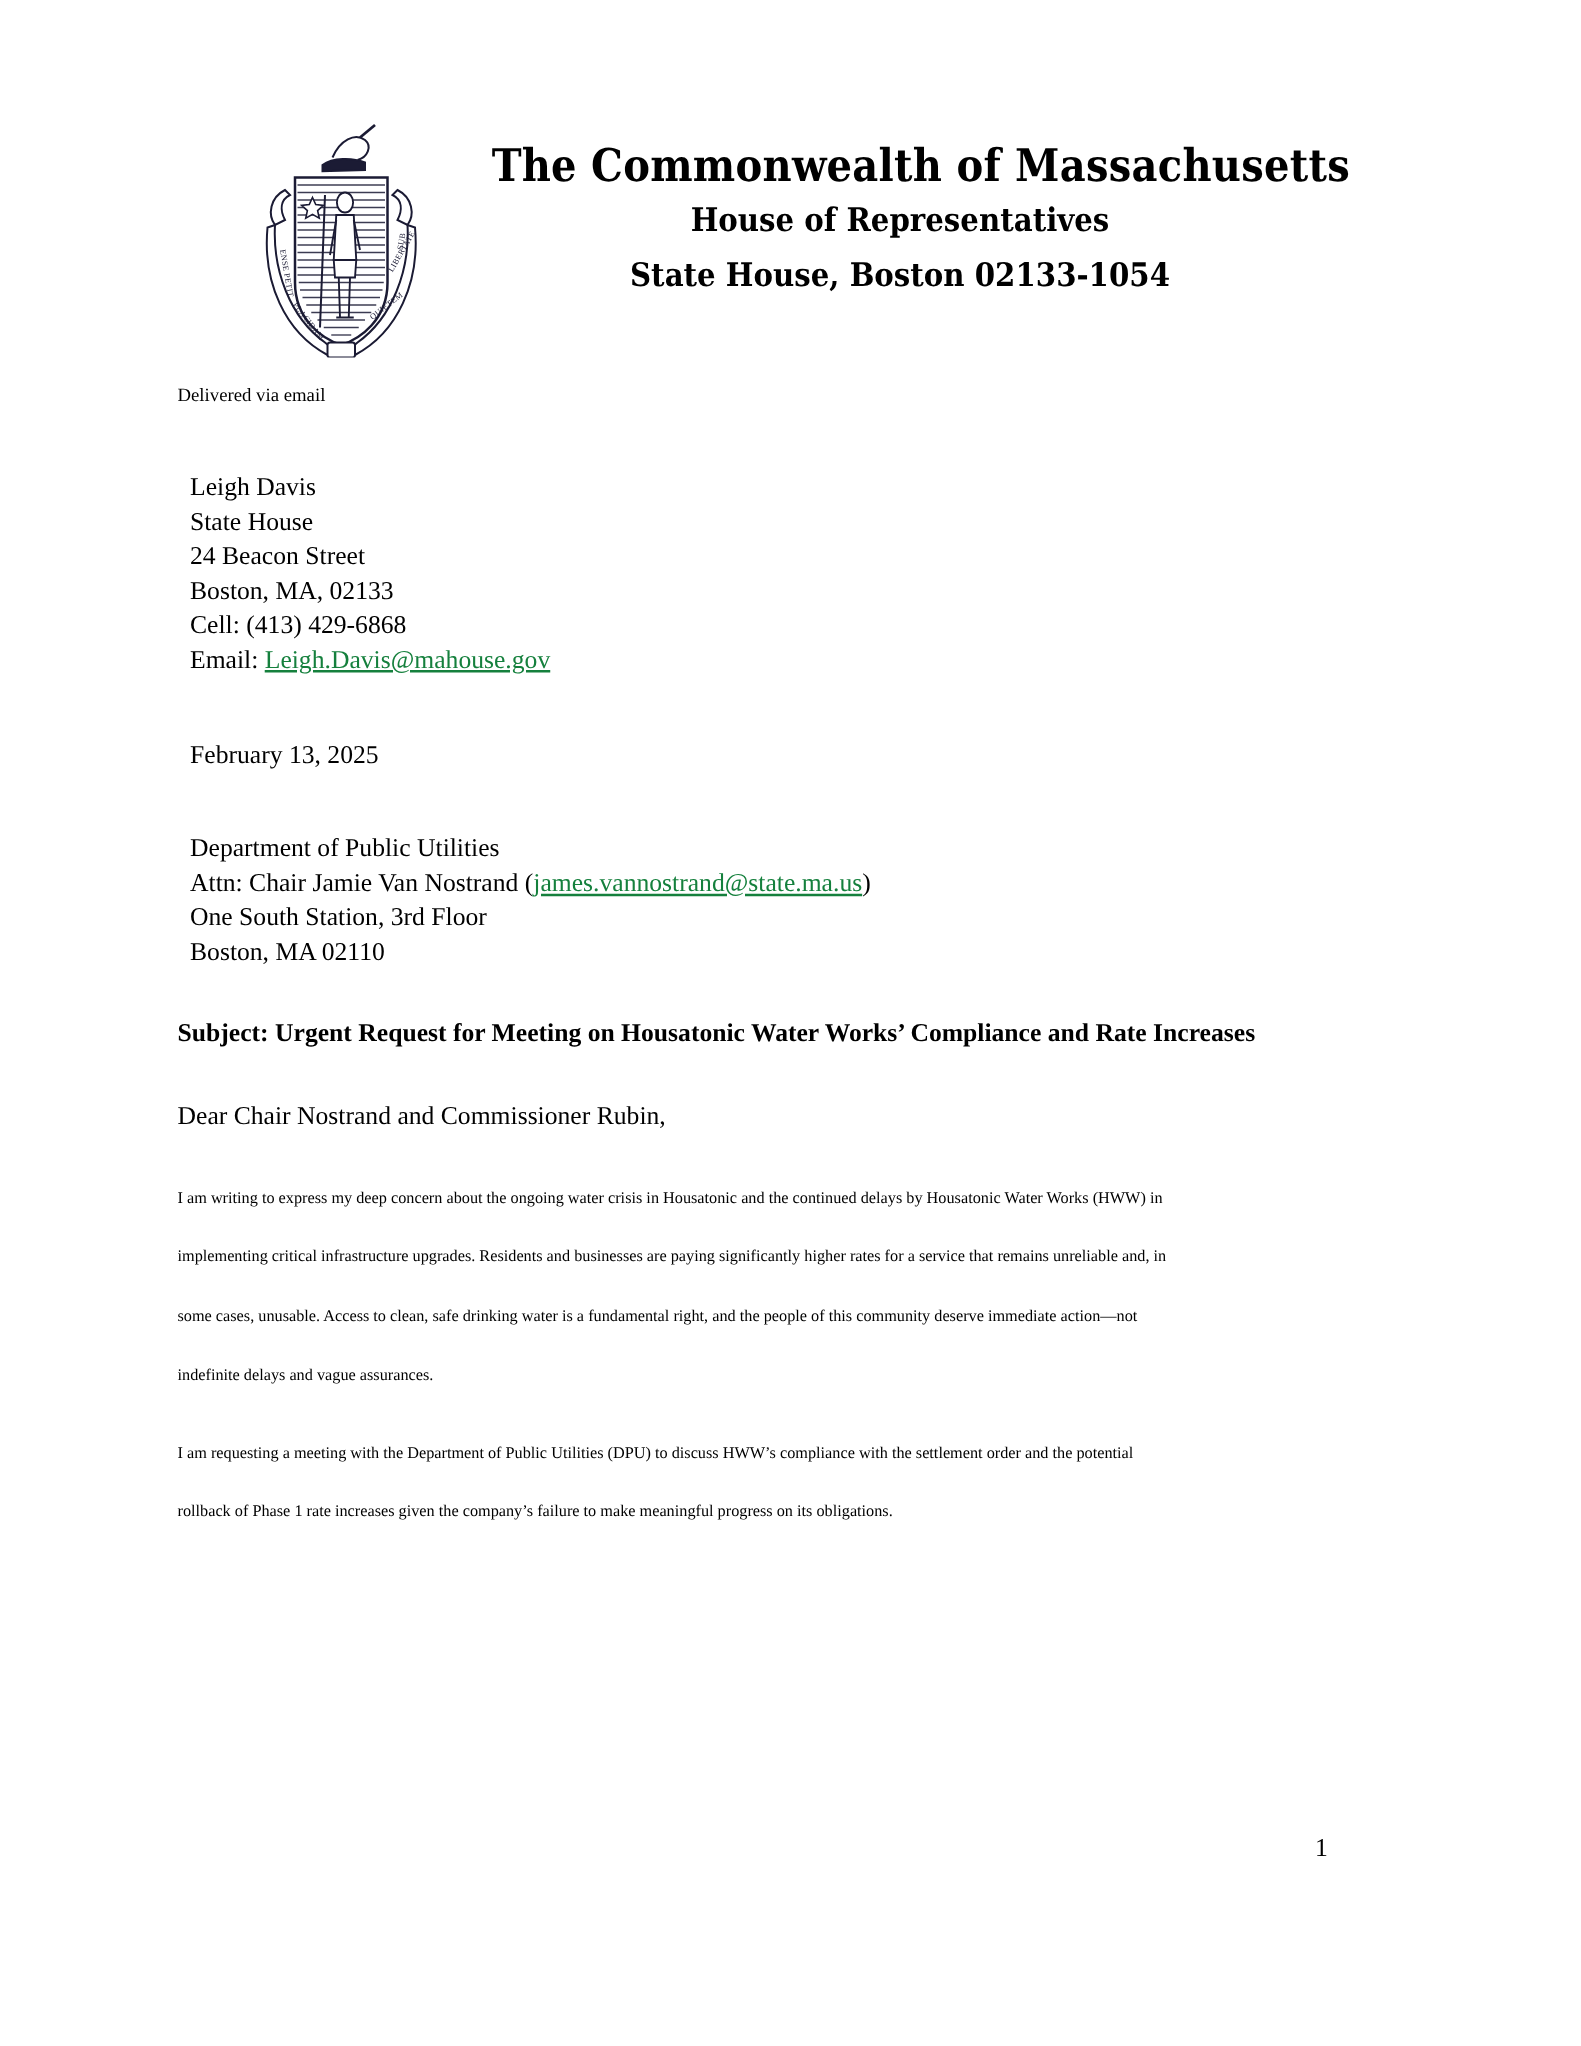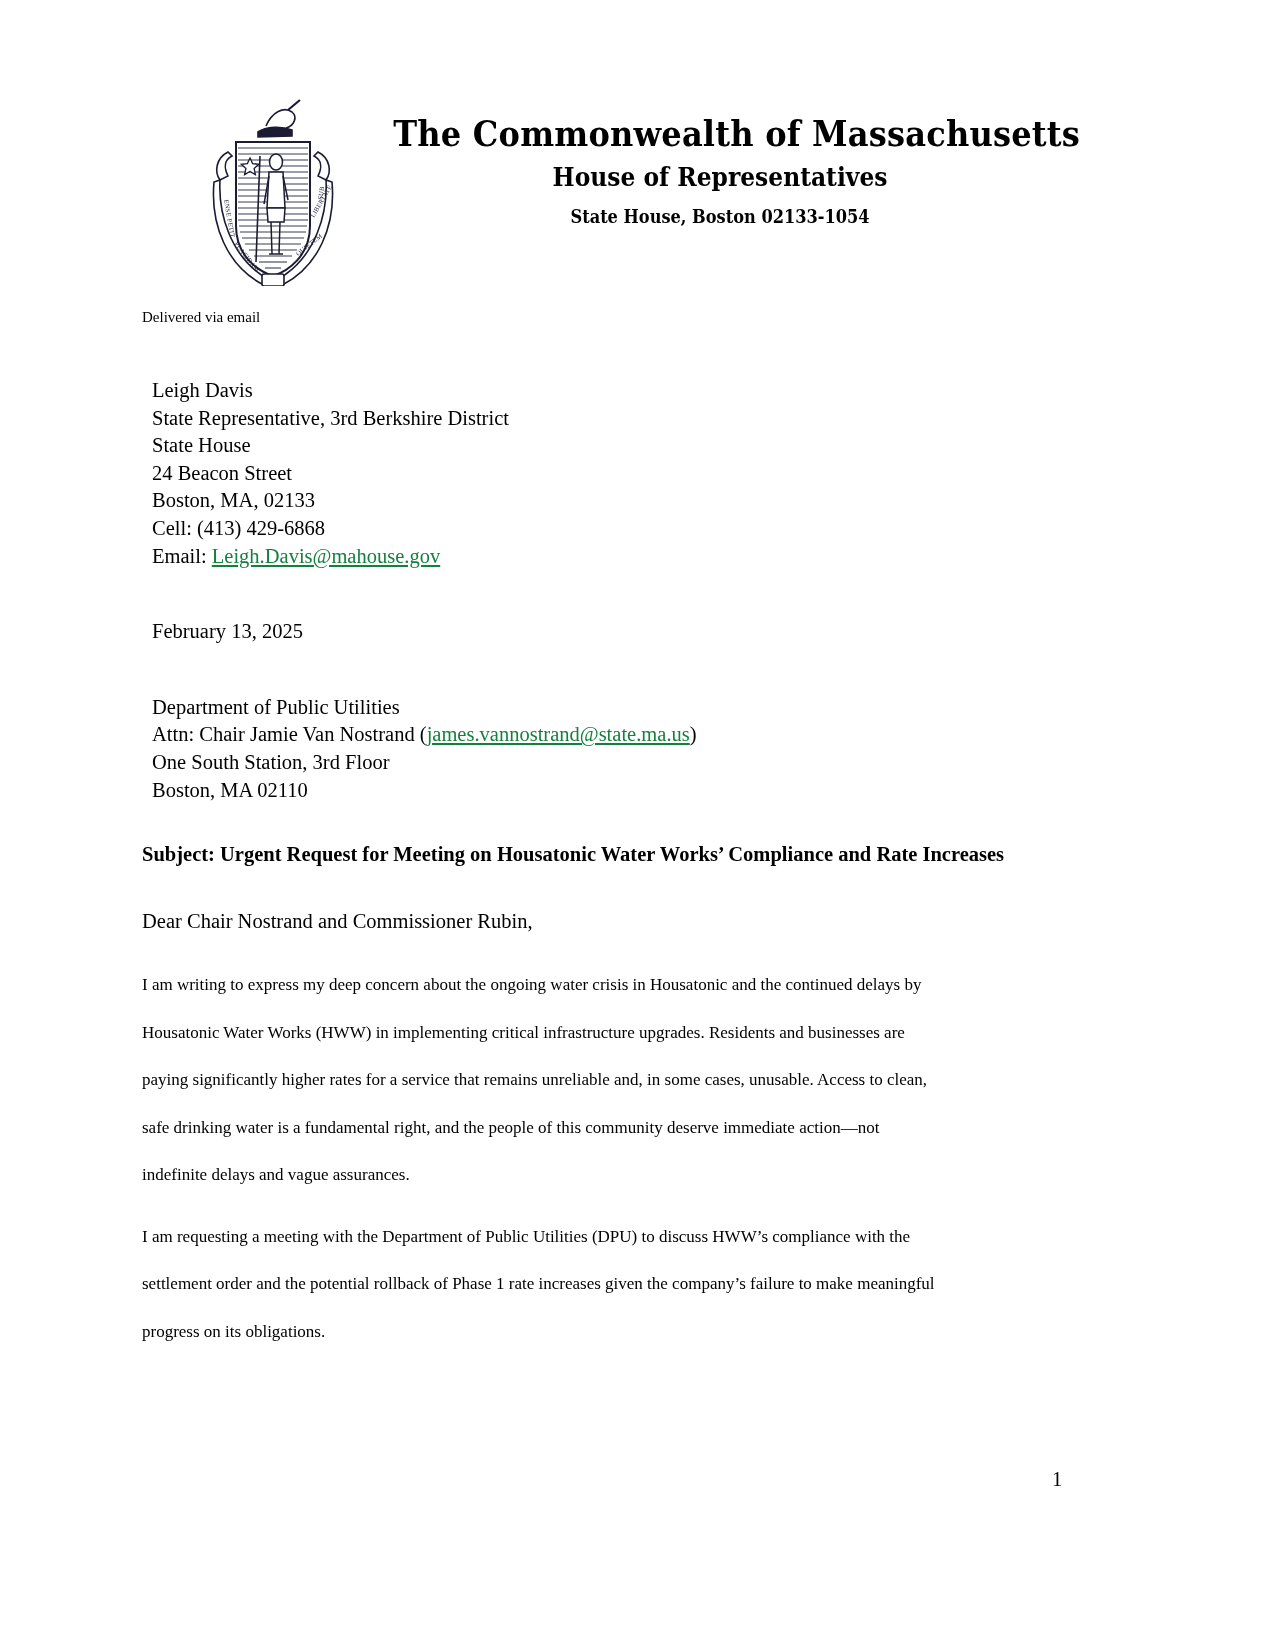--- a/index.html
+++ b/index.html
@@ -65,21 +65,21 @@
     font-family: "DejaVu Serif", "Liberation Serif", serif;
     font-weight: 700;
     font-size: 26px;
     line-height: 1.3;
     margin-top: 8px;
     white-space: nowrap;
   }
   .lh-line3 {
     font-family: "DejaVu Serif", "Liberation Serif", serif;
     font-weight: 700;
-    font-size: 18px;
+    font-size: 26px;
     line-height: 1.3;
     margin-top: 10px;
     white-space: nowrap;
   }
   
   .blackletter {
     font-family: "DejaVu Serif", "Liberation Serif", serif;
     font-weight: 700;
     font-stretch: condensed;
   }
@@ -123,21 +123,21 @@
     white-space: nowrap;
   }
 
   .salutation {
     font-size: 20.5px;
     line-height: 1.2;
     margin: 0;
   }
 
   .para {
-    font-size: 17px;
+    font-size: 13px;
     line-height: 47.5px;
     margin: 0;
     text-align: left;
     width: 795px;
   }
 
   .page-number {
     position: absolute;
     left: 1052px;
     top: 1468px;
@@ -229,21 +229,20 @@
   </div>
 
   <div class="content">
 
     <p class="delivered">Delivered via email</p>
 
     <div class="gap-lg"></div>
 
     <div class="block">
       <span class="ln">Leigh Davis</span>
-      <span class="ln">State Representative, 3rd Berkshire District</span>
       <span class="ln">State House</span>
       <span class="ln">24 Beacon Street</span>
       <span class="ln">Boston, MA, 02133</span>
       <span class="ln">Cell: (413) 429-6868</span>
       <span class="ln"><span>Email: </span><a class="maillink" href="#">Leigh.Davis@mahouse.gov</a></span>
     </div>
 
     <div class="gap-md"></div>
 
     <div class="block">

